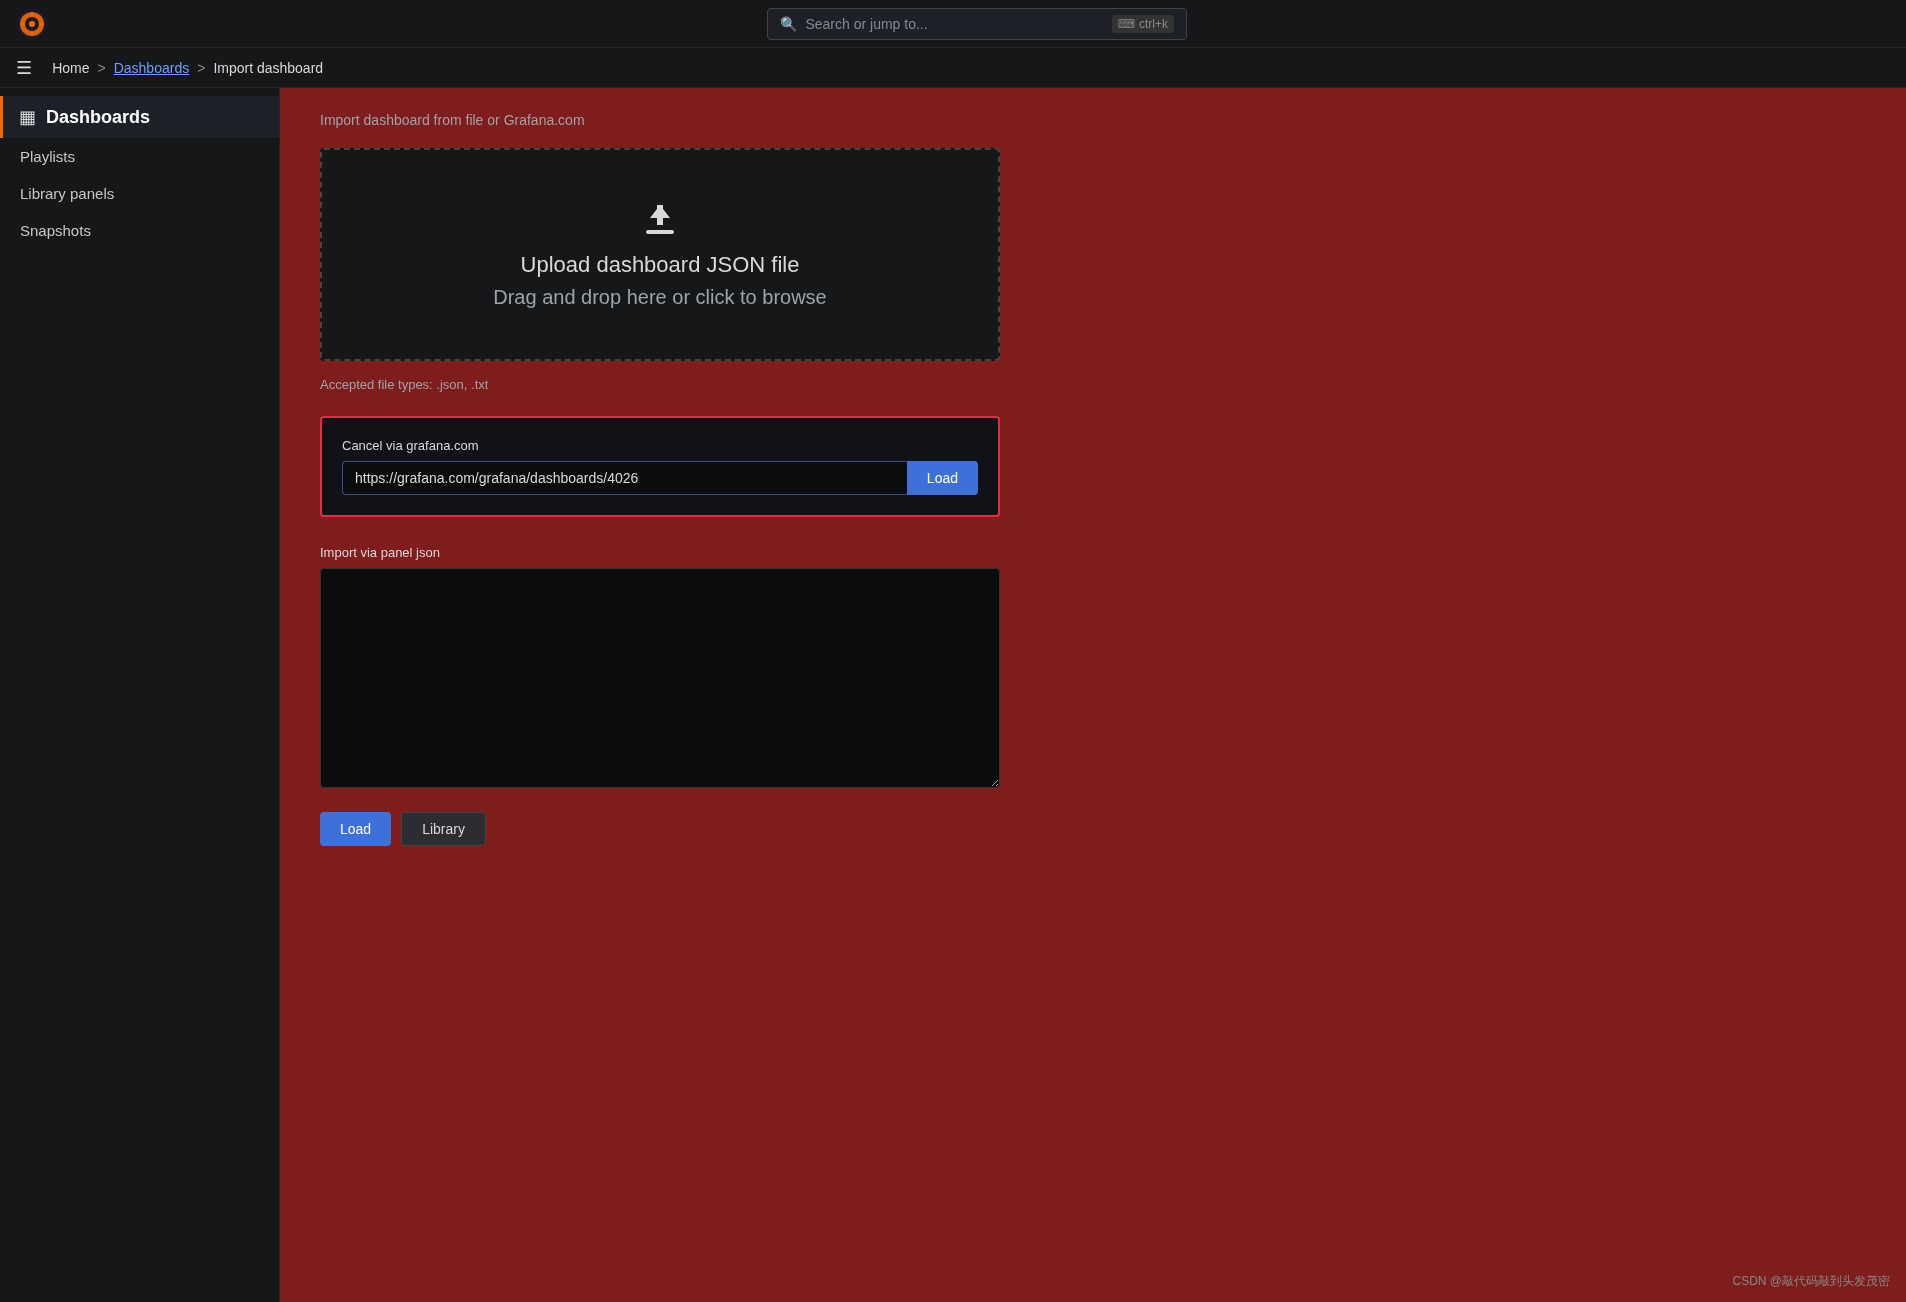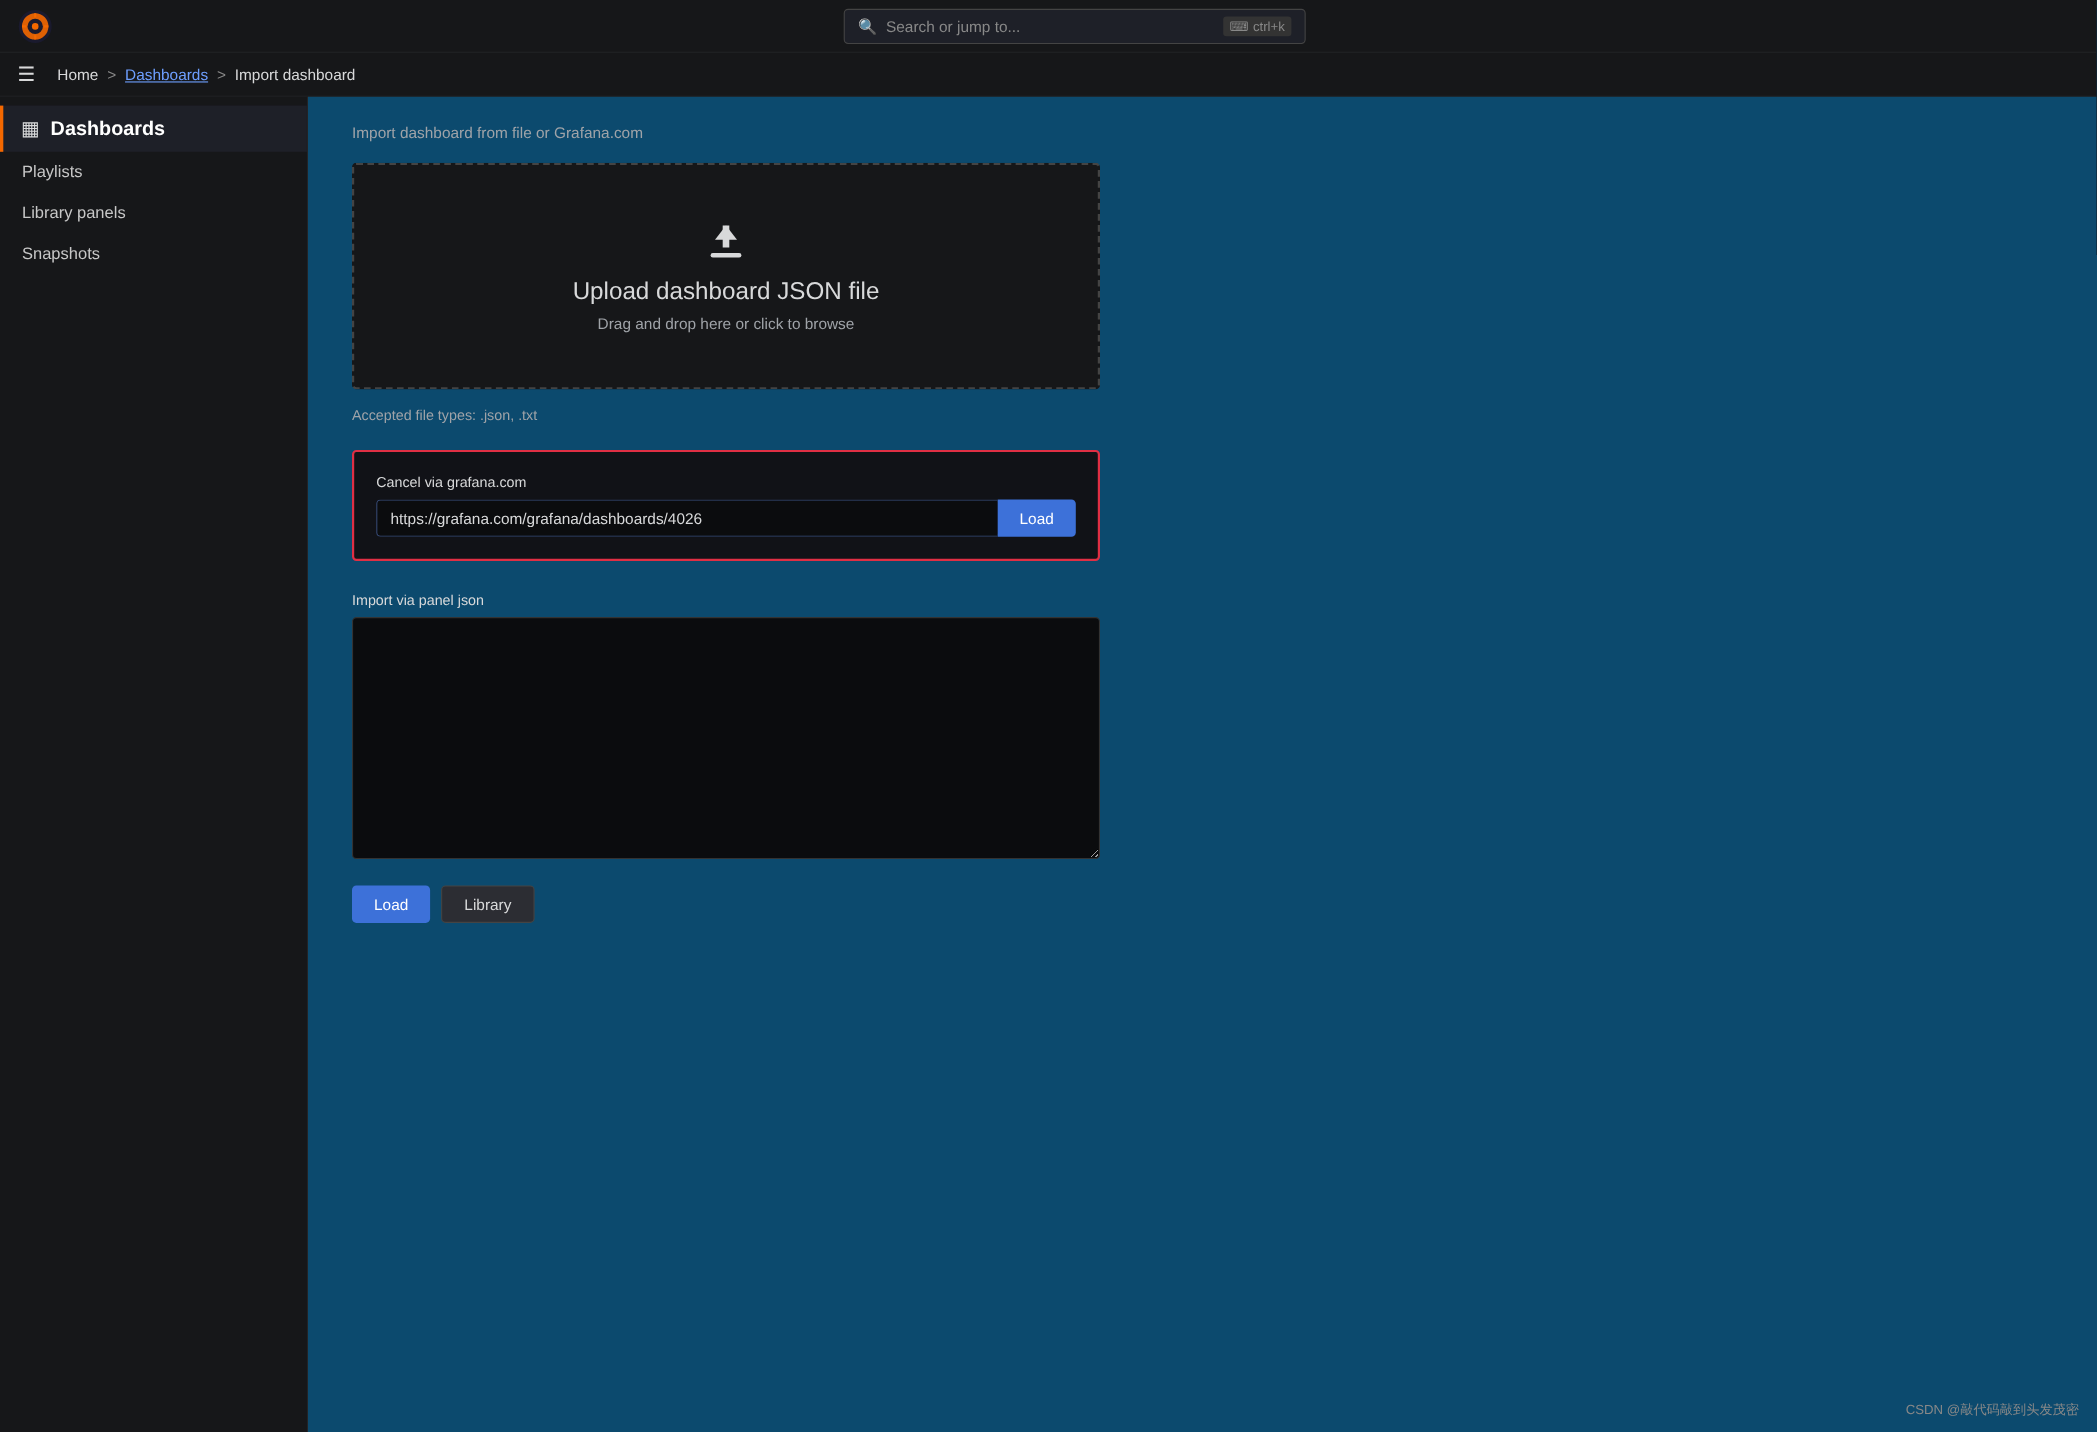--- a/index.html
+++ b/index.html
@@ -127,21 +127,21 @@
       color: #c7c7c7;
       cursor: pointer;
       font-size: 15px;
     }
 
     
     .main-content {
       flex: 1;
       overflow-y: auto;
       padding: 24px 40px;
-      background-color: #0c4a6e;
+      background-color: #7f1d1d;
     }
 
     .import-header-text {
       color: #9fa3a8;
       font-size: 14px;
       margin-bottom: 20px;
     }
 
     
     .upload-zone {
@@ -154,21 +154,21 @@
       background: #161719;
       max-width: 680px;
     }
     .upload-title {
       font-size: 22px;
       font-weight: 400;
       color: #d8d9da;
       margin-bottom: 8px;
     }
     .upload-subtitle {
-      font-size: 14px;
+      font-size: 20px;
       color: #9fa3a8;
     }
 
     .accepted-files {
       font-size: 13px;
       color: #9fa3a8;
       margin-bottom: 24px;
     }
 
     

